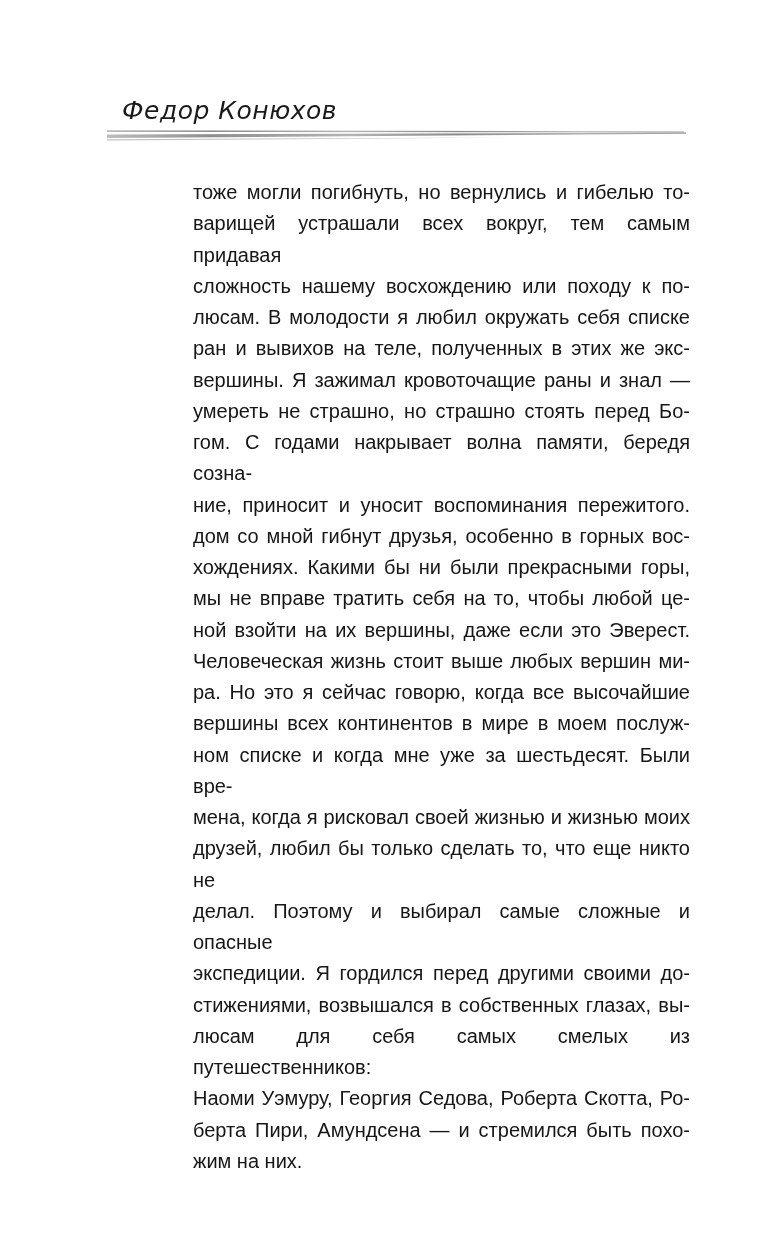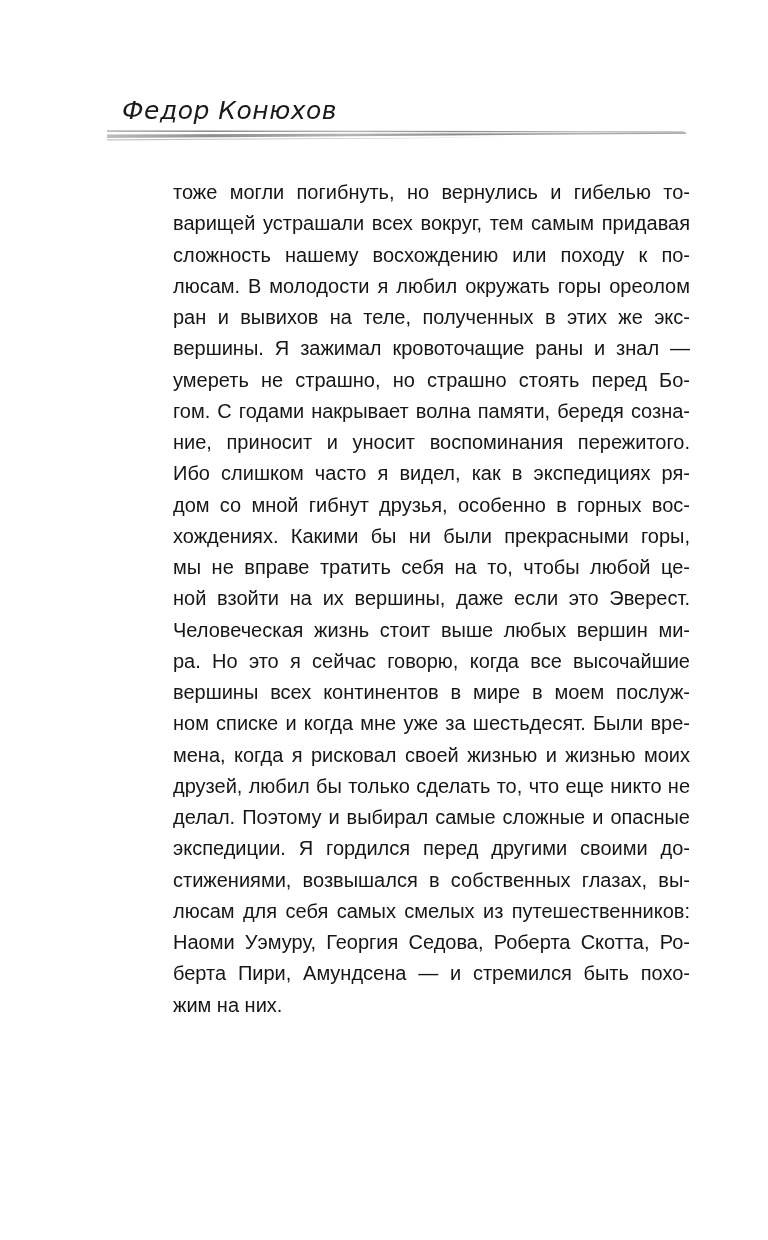--- a/index.html
+++ b/index.html
@@ -41,20 +41,21 @@
     top: 177px;
     width: 517px;
     color: #161616;
     font-size: 20px;
     line-height: 31.25px;
   }
   .body-text .line {
     text-align: justify;
     text-align-last: justify;
     white-space: normal;
+    margin-left: 20px;
   }
   .body-text .line.last {
     text-align-last: left;
   }
 </style>
 </head>
 <body>
 
 <div class="page">
 
@@ -73,27 +74,26 @@
     </defs>
     <polygon points="0,1.2 576,2.4 579,3.4 0,3.0" fill="url(#ruleGrad)"></polygon>
     <polygon points="0,5.4 579,3.6 579,4.8 0,9.0" fill="url(#ruleGrad)"></polygon>
     <polygon points="0,10.2 430,8.3 0,11.6" fill="#c2c2c2"></polygon>
   </svg>
 
   <div class="body-text">
       <div class="line">тоже могли погибнуть, но вернулись и гибелью то-</div>
       <div class="line">варищей устрашали всех вокруг, тем самым придавая</div>
       <div class="line">сложность нашему восхождению или походу к по-</div>
-      <div class="line">люсам. В молодости я любил окружать горы ореолом</div>
+      <div class="line">люсам. В молодости я любил окружать себя списке</div>
       <div class="line">ран и вывихов на теле, полученных в этих же экс-</div>
       <div class="line">вершины. Я зажимал кровоточащие раны и знал —</div>
       <div class="line">умереть не страшно, но страшно стоять перед Бо-</div>
       <div class="line">гом. С годами накрывает волна памяти, бередя созна-</div>
       <div class="line">ние, приносит и уносит воспоминания пережитого.</div>
-      <div class="line">Ибо слишком часто я видел, как в экспедициях ря-</div>
       <div class="line">дом со мной гибнут друзья, особенно в горных вос-</div>
       <div class="line">хождениях. Какими бы ни были прекрасными горы,</div>
       <div class="line">мы не вправе тратить себя на то, чтобы любой це-</div>
       <div class="line">ной взойти на их вершины, даже если это Эверест.</div>
       <div class="line">Человеческая жизнь стоит выше любых вершин ми-</div>
       <div class="line">ра. Но это я сейчас говорю, когда все высочайшие</div>
       <div class="line">вершины всех континентов в мире в моем послуж-</div>
       <div class="line">ном списке и когда мне уже за шестьдесят. Были вре-</div>
       <div class="line">мена, когда я рисковал своей жизнью и жизнью моих</div>
       <div class="line">друзей, любил бы только сделать то, что еще никто не</div>

